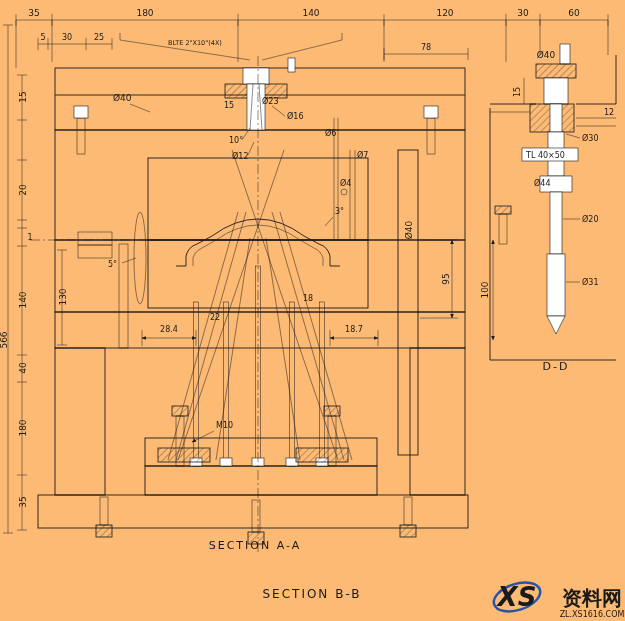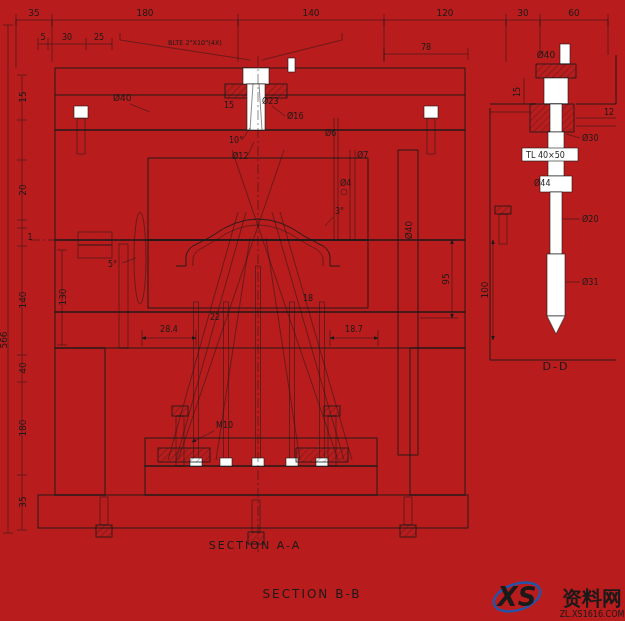--- a/index.html
+++ b/index.html
@@ -1,16 +1,16 @@
 <!DOCTYPE html>
 <html><head>
 <meta charset="utf-8">
 <style>
   html,body{margin:0;padding:0;background:#fff;}
-  #stage{position:relative;width:625px;height:621px;background:#b91c1c;overflow:hidden;}
+  #stage{position:relative;width:625px;height:621px;background:#fdba74;overflow:hidden;}
   svg{display:block;}
   svg text{font-family:"DejaVu Sans",sans-serif;fill:#1a1a1a;}
   .ln{stroke:#1a1a1a;stroke-width:.9;fill:none;}
   .thin{stroke:#1a1a1a;stroke-width:.5;fill:none;}
   .cl{stroke:#1a1a1a;stroke-width:.5;stroke-dasharray:10 3 2 3;fill:none;}
   .hatchfill{fill:url(#hatch);stroke:#1a1a1a;stroke-width:.8;}
   .wht{fill:#ffffff;stroke:#1a1a1a;stroke-width:.6;}
   .dim{font-size:9px;}
   .sm{font-size:8px;}
   .note{font-size:6.5px;}

